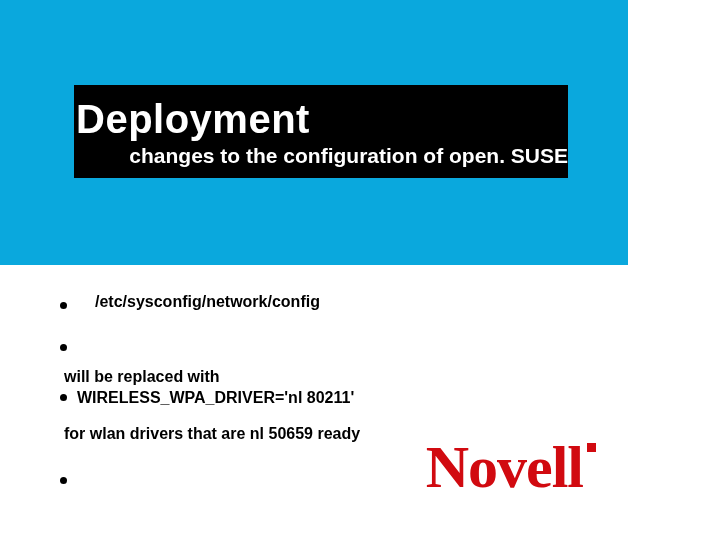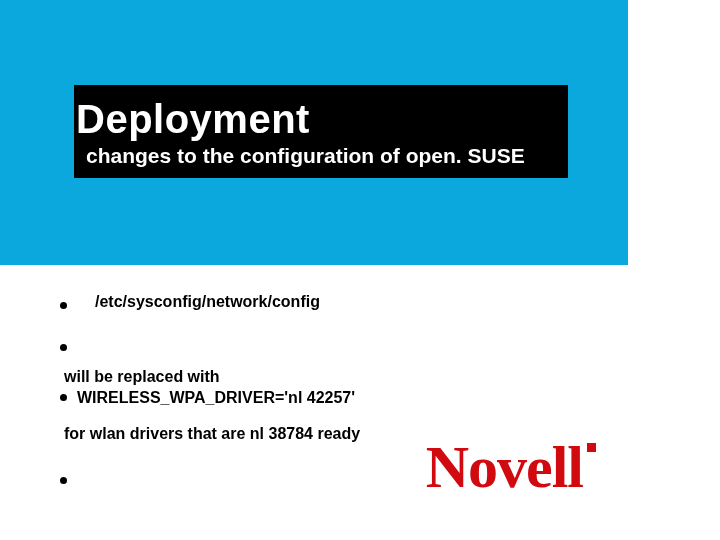--- a/index.html
+++ b/index.html
@@ -25,20 +25,21 @@
     color: #fff;
     letter-spacing: 0.5px;
     padding-left: 2px;
   }
   .subtitle {
     font-size: 21px;
     font-weight: bold;
     color: #fff;
     padding-left: 12px;
     margin-top: 2px;
+    text-align: right;
   }
   .body {
     position: absolute;
     top: 292px;
     left: 56px;
     right: 40px;
     color: #000;
     font-size: 16px;
     font-weight: bold;
     line-height: 1.28;
@@ -91,23 +92,23 @@
       <span>/etc/sysconfig/network/config</span>
     </div>
 
     <div class="gap-lg"></div>
 
     <div class="row">
       <span class="bullet-dot"></span>
     </div>
     <div class="continuation">will be replaced with</div>
     <div>
-      <span class="bullet-dot inline"></span><span>WIRELESS_WPA_DRIVER='nl 42257'</span>
+      <span class="bullet-dot inline"></span><span>WIRELESS_WPA_DRIVER='nl 80211'</span>
     </div>
-    <div class="continuation">for wlan drivers that are nl 38784 ready</div>
+    <div class="continuation">for wlan drivers that are nl 50659 ready</div>
 
     <div class="gap-lg"></div>
 
     <div class="row">
       <span class="bullet-dot"></span>
     </div>
 
   </div>
 
   <div class="logo">

